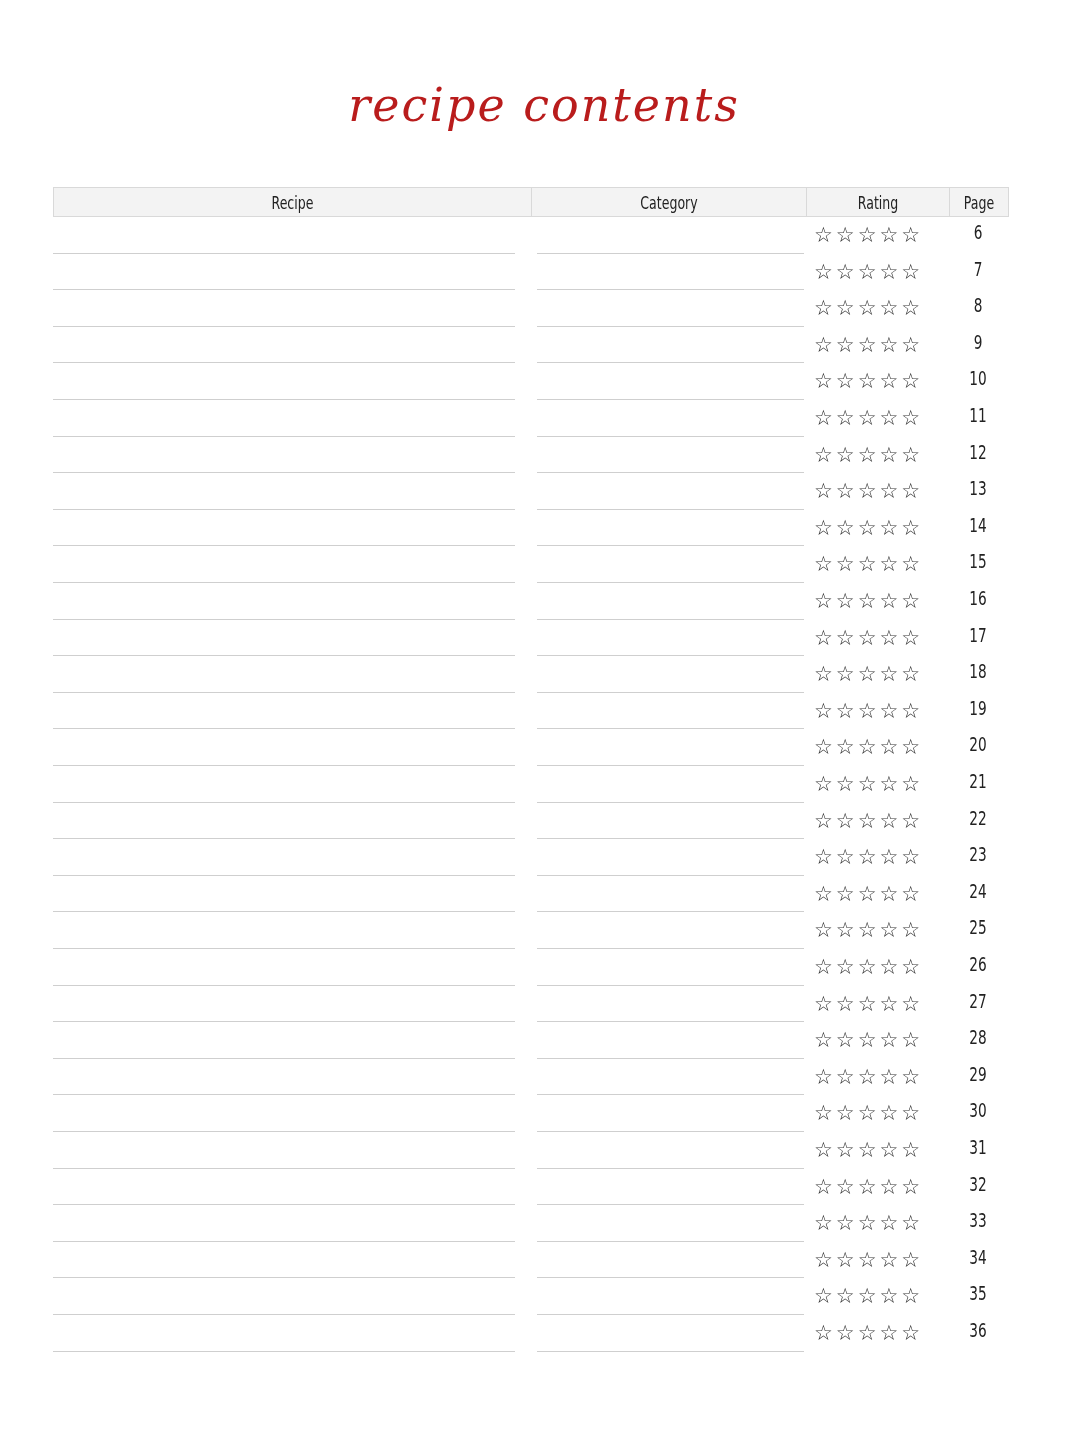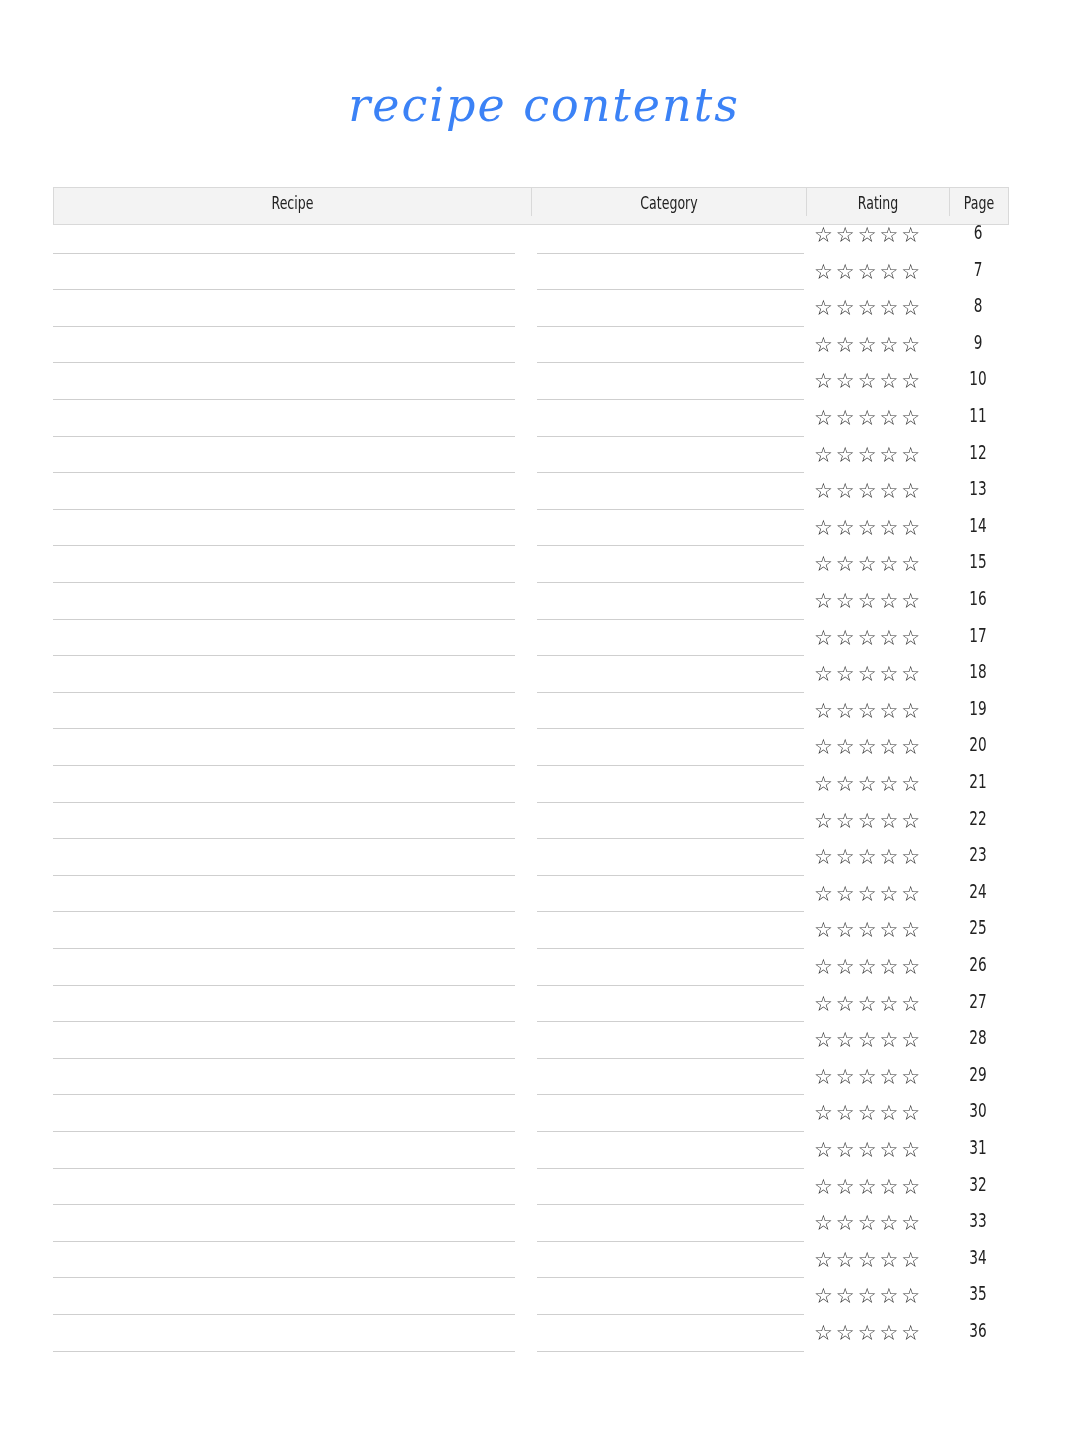--- a/index.html
+++ b/index.html
@@ -1,23 +1,23 @@
 <!DOCTYPE html>
 <html><head>
 <meta charset="utf-8">
 <style>
   html, body { margin: 0; padding: 0; background: #ffffff; }
   body { width: 1088px; height: 1451px; position: relative; overflow: hidden; font-family: "DejaVu Serif", serif; }
   .title {
     position: absolute; left: 0; width: 1088px; top: 78px; text-align: center;
     font-family: "DejaVu Serif", serif; font-style: italic; font-size: 46px;
-    color: #3b82f6; letter-spacing: 2px; font-weight: normal;
+    color: #b91c1c; letter-spacing: 2px; font-weight: normal;
   }
   .header {
-    position: absolute; left: 53px; top: 187px; width: 956px; height: 38px;
+    position: absolute; left: 53px; top: 187px; width: 956px; height: 30px;
     background: #f3f3f3; border: 1px solid #d9d9d9; box-sizing: border-box;
   }
   .hcell {
     position: absolute; top: 0; height: 28px; line-height: 30px; text-align: center;
     font-family: "DejaVu Sans Condensed", "DejaVu Sans", sans-serif; font-size: 17px;
     color: #222; box-sizing: border-box; transform: scaleX(0.82);
   }
   .hdiv { position: absolute; top: 0; width: 1px; height: 28px; background: #d9d9d9; }
   .rows { position: absolute; left: 0; top: 217px; width: 1088px; }
   .row { position: absolute; left: 0; width: 1088px; height: 36.6px; }

